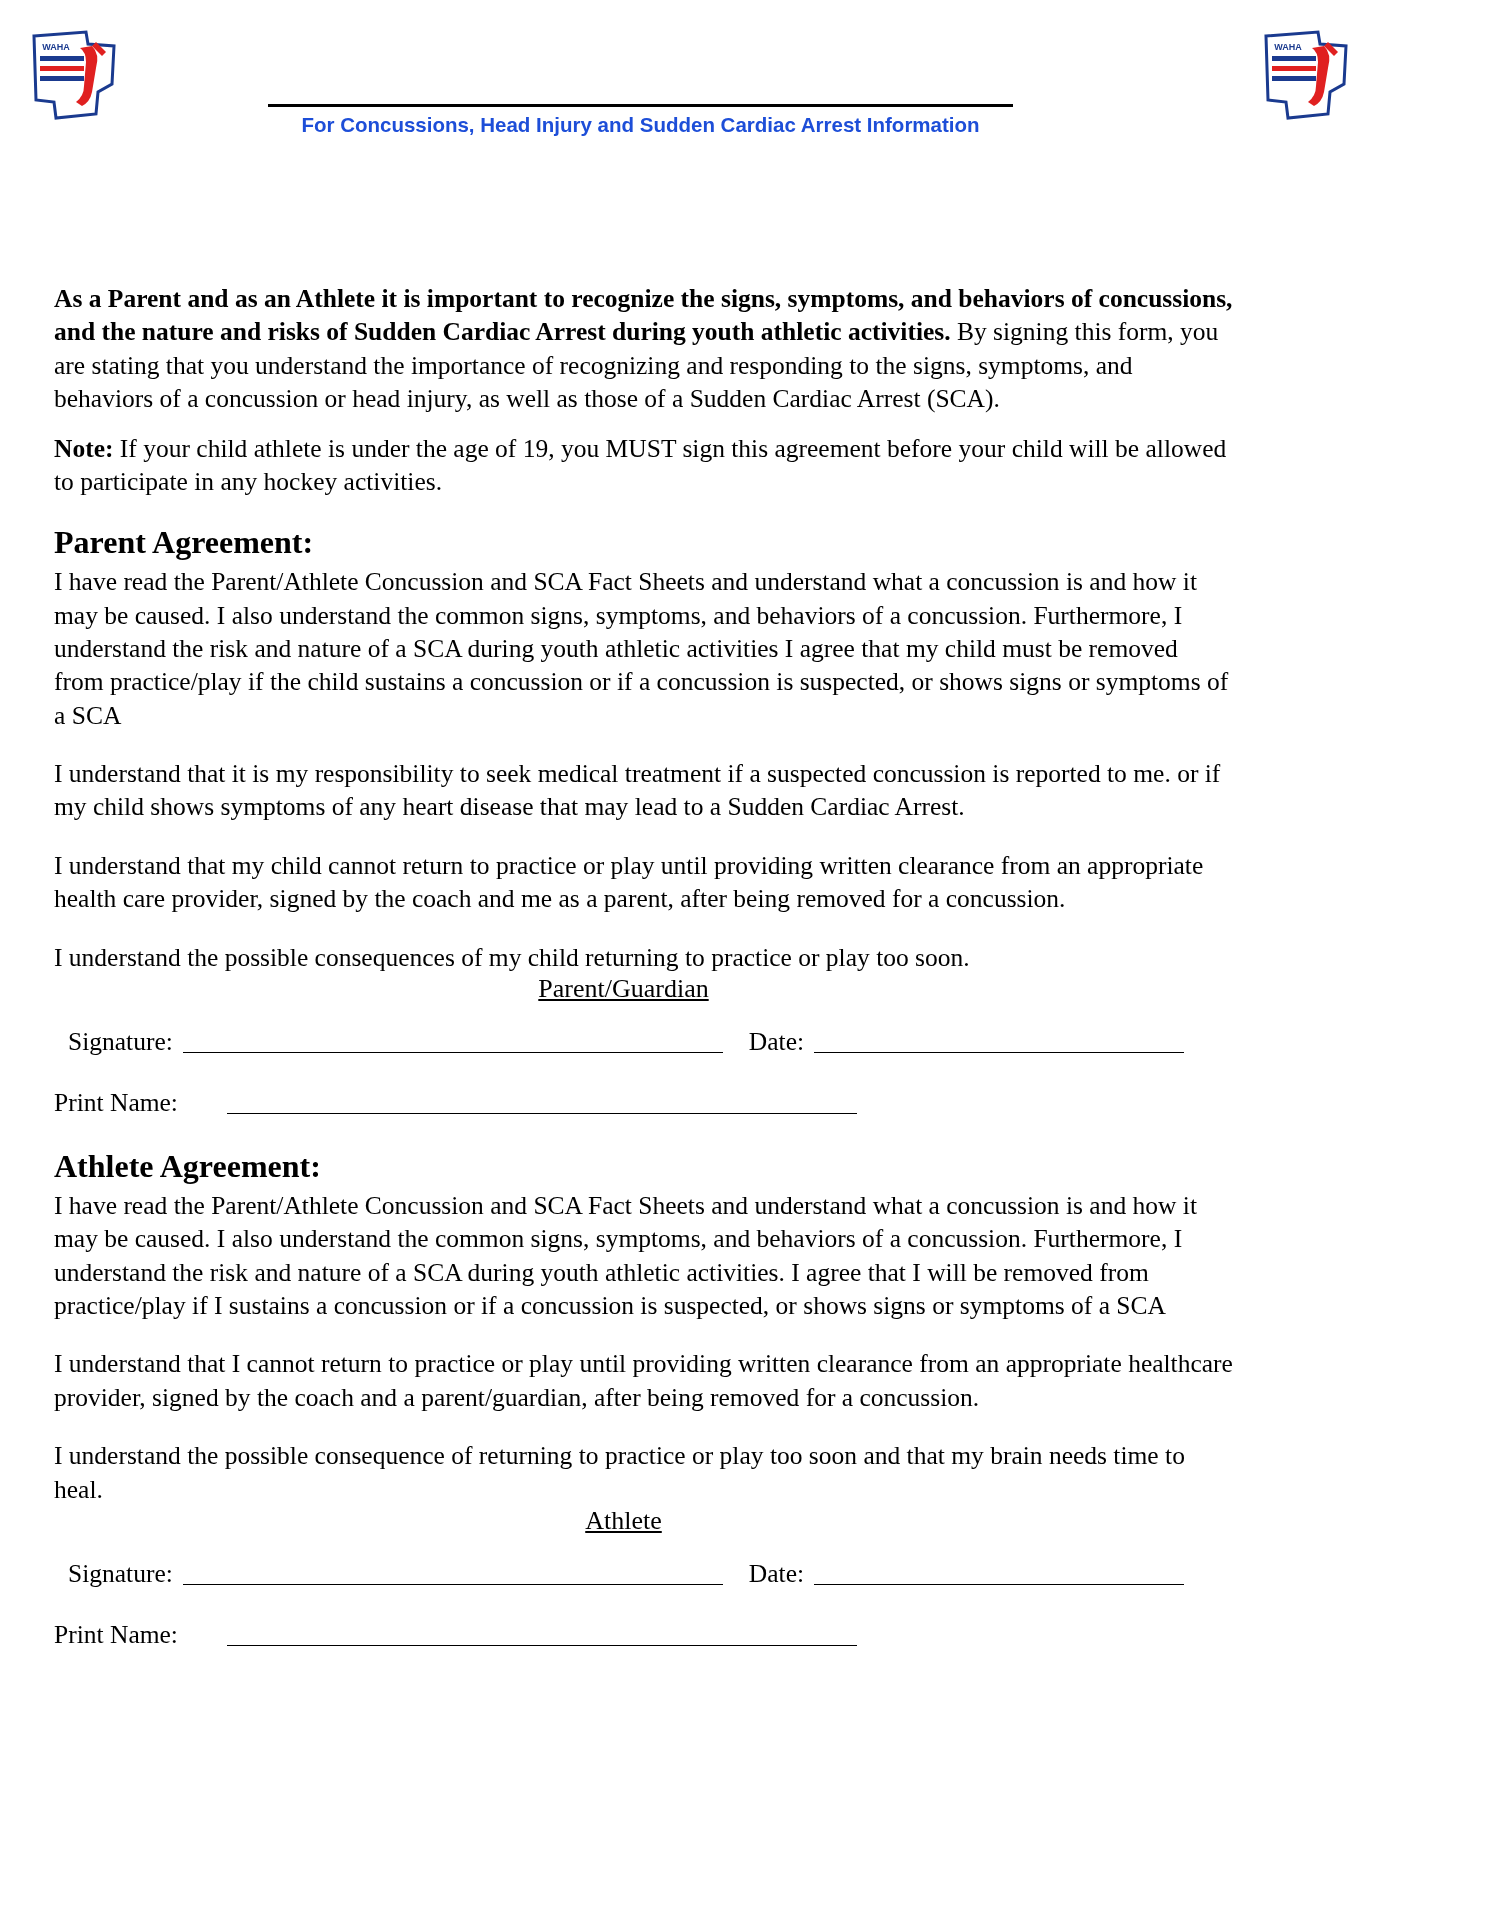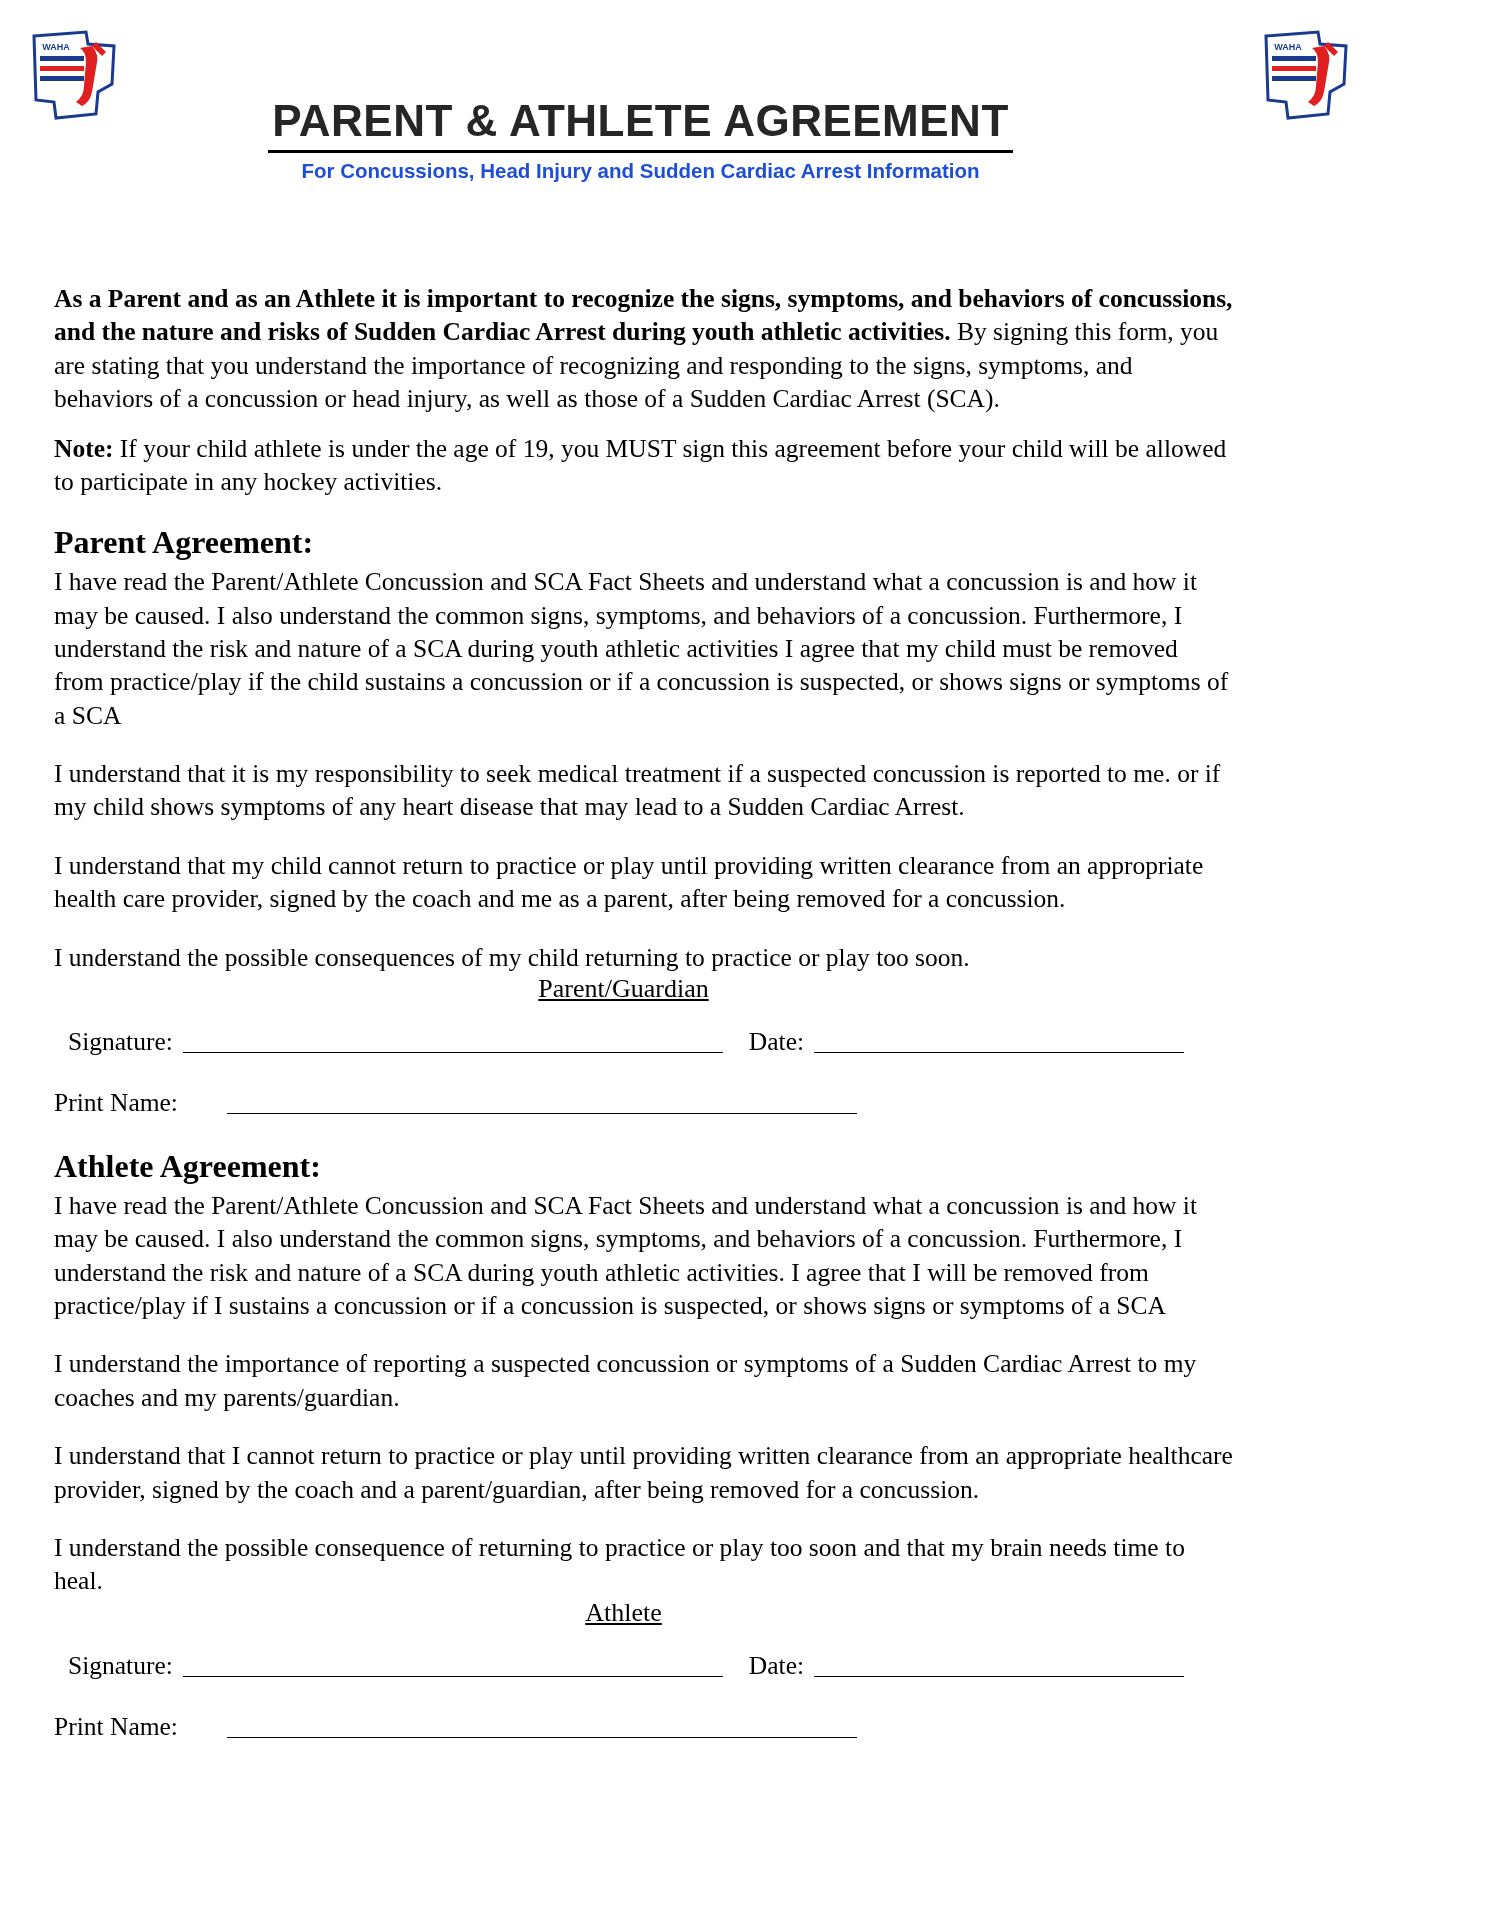--- a/index.html
+++ b/index.html
@@ -158,21 +158,20 @@
         <rect x="14" y="34" width="44" height="5" fill="#1a3a8f"></rect>
         <rect x="14" y="44" width="44" height="5" fill="#e02020"></rect>
         <rect x="14" y="54" width="44" height="5" fill="#1a3a8f"></rect>
         <text x="30" y="28" font-family="Liberation Sans, sans-serif" font-size="9" font-weight="bold" fill="#1a3a8f" text-anchor="middle">WAHA</text>
         <path d="M66 24 q8 8 4 22 l-4 24 q-2 10 -10 14 l-6 -4 q8 -6 8 -16 l2 -24 q0 -10 -6 -14 Z" fill="#e02020"></path>
         <path d="M70 20 l10 10 l-4 4 l-10 -10 Z" fill="#e02020"></path>
       </svg>
     </div>
 
     <div class="title-block">
-      <h1 class="doc-title">PARENT &amp; ATHLETE AGREEMENT</h1>
       <div class="title-rule"></div>
       <div class="doc-subtitle">For Concussions, Head Injury and Sudden Cardiac Arrest Information</div>
     </div>
   </div>
 
   <div class="content">
 
     <p class="intro">
       <b>As a Parent and as an Athlete it is important to recognize the signs, symptoms, and behaviors of concussions, and the nature and risks of Sudden Cardiac Arrest during youth athletic activities.</b><span> By signing this form, you are stating that you understand the importance of recognizing and responding to the signs, symptoms, and behaviors of a concussion or head injury, as well as those of a Sudden Cardiac Arrest (SCA).</span>
     </p>
@@ -195,21 +194,20 @@
         <span class="sig-line line-date"></span>
       </div>
       <div class="sig-row print-row">
         <span class="sig-label print-label">Print Name:</span>
         <span class="sig-line line-print"></span>
       </div>
     </div>
 
     <h2>Athlete Agreement:</h2>
     <p class="para first">I have read the Parent/Athlete Concussion and SCA Fact Sheets and understand what a concussion is and how it may be caused. I also understand the common signs, symptoms, and behaviors of a concussion. Furthermore, I understand the risk and nature of a SCA during youth athletic activities. I agree that I will be removed from practice/play if I sustains a concussion or if a concussion is suspected, or shows signs or symptoms of a SCA</p>
-    <p class="para">I understand the importance of reporting a suspected concussion or symptoms of a Sudden Cardiac Arrest to my coaches and my parents/guardian.</p>
     <p class="para">I understand that I cannot return to practice or play until providing written clearance from an appropriate healthcare provider, signed by the coach and a parent/guardian, after being removed for a concussion.</p>
     <p class="para">I understand the possible consequence of returning to practice or play too soon and that my brain needs time to heal.</p>
 
     <div class="sig-block">
       <div class="sig-heading">Athlete</div>
       <div class="sig-row">
         <span class="sig-label">Signature:</span>
         <span class="sig-line line-sig"></span>
         <span class="date-label">Date:</span>
         <span class="sig-line line-date"></span>

